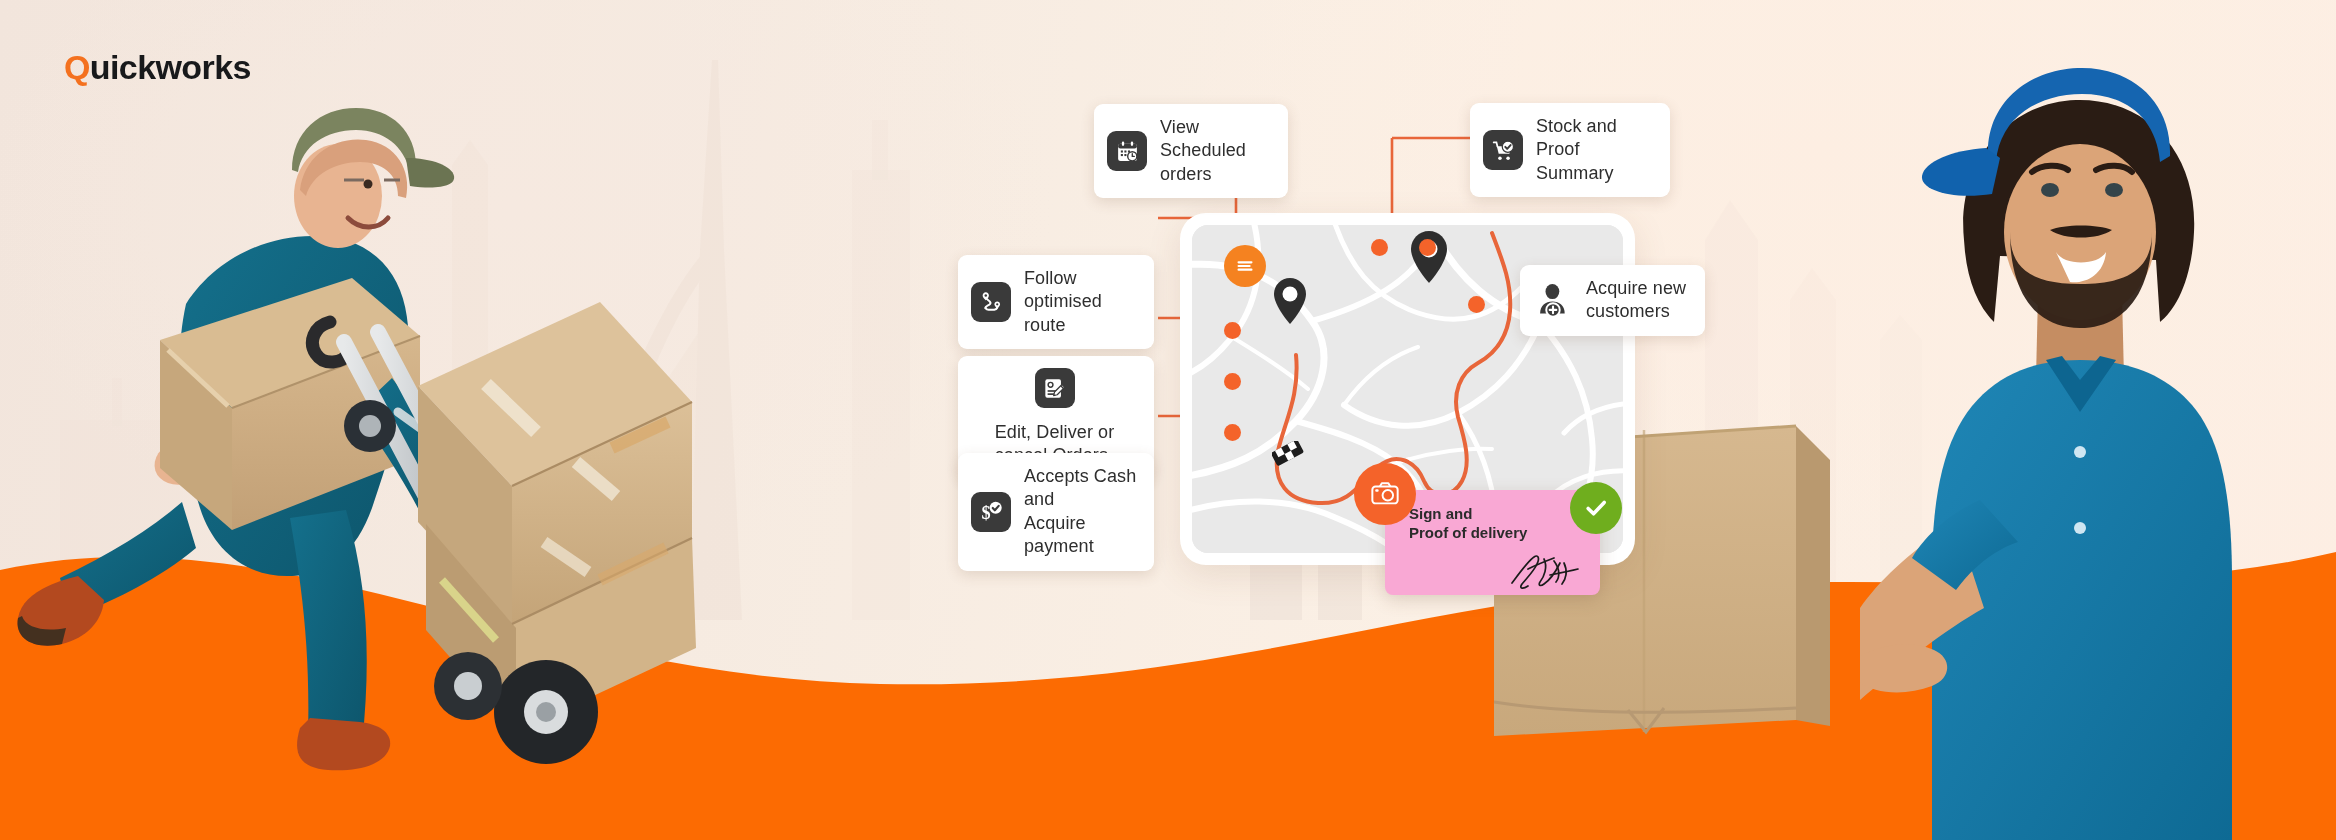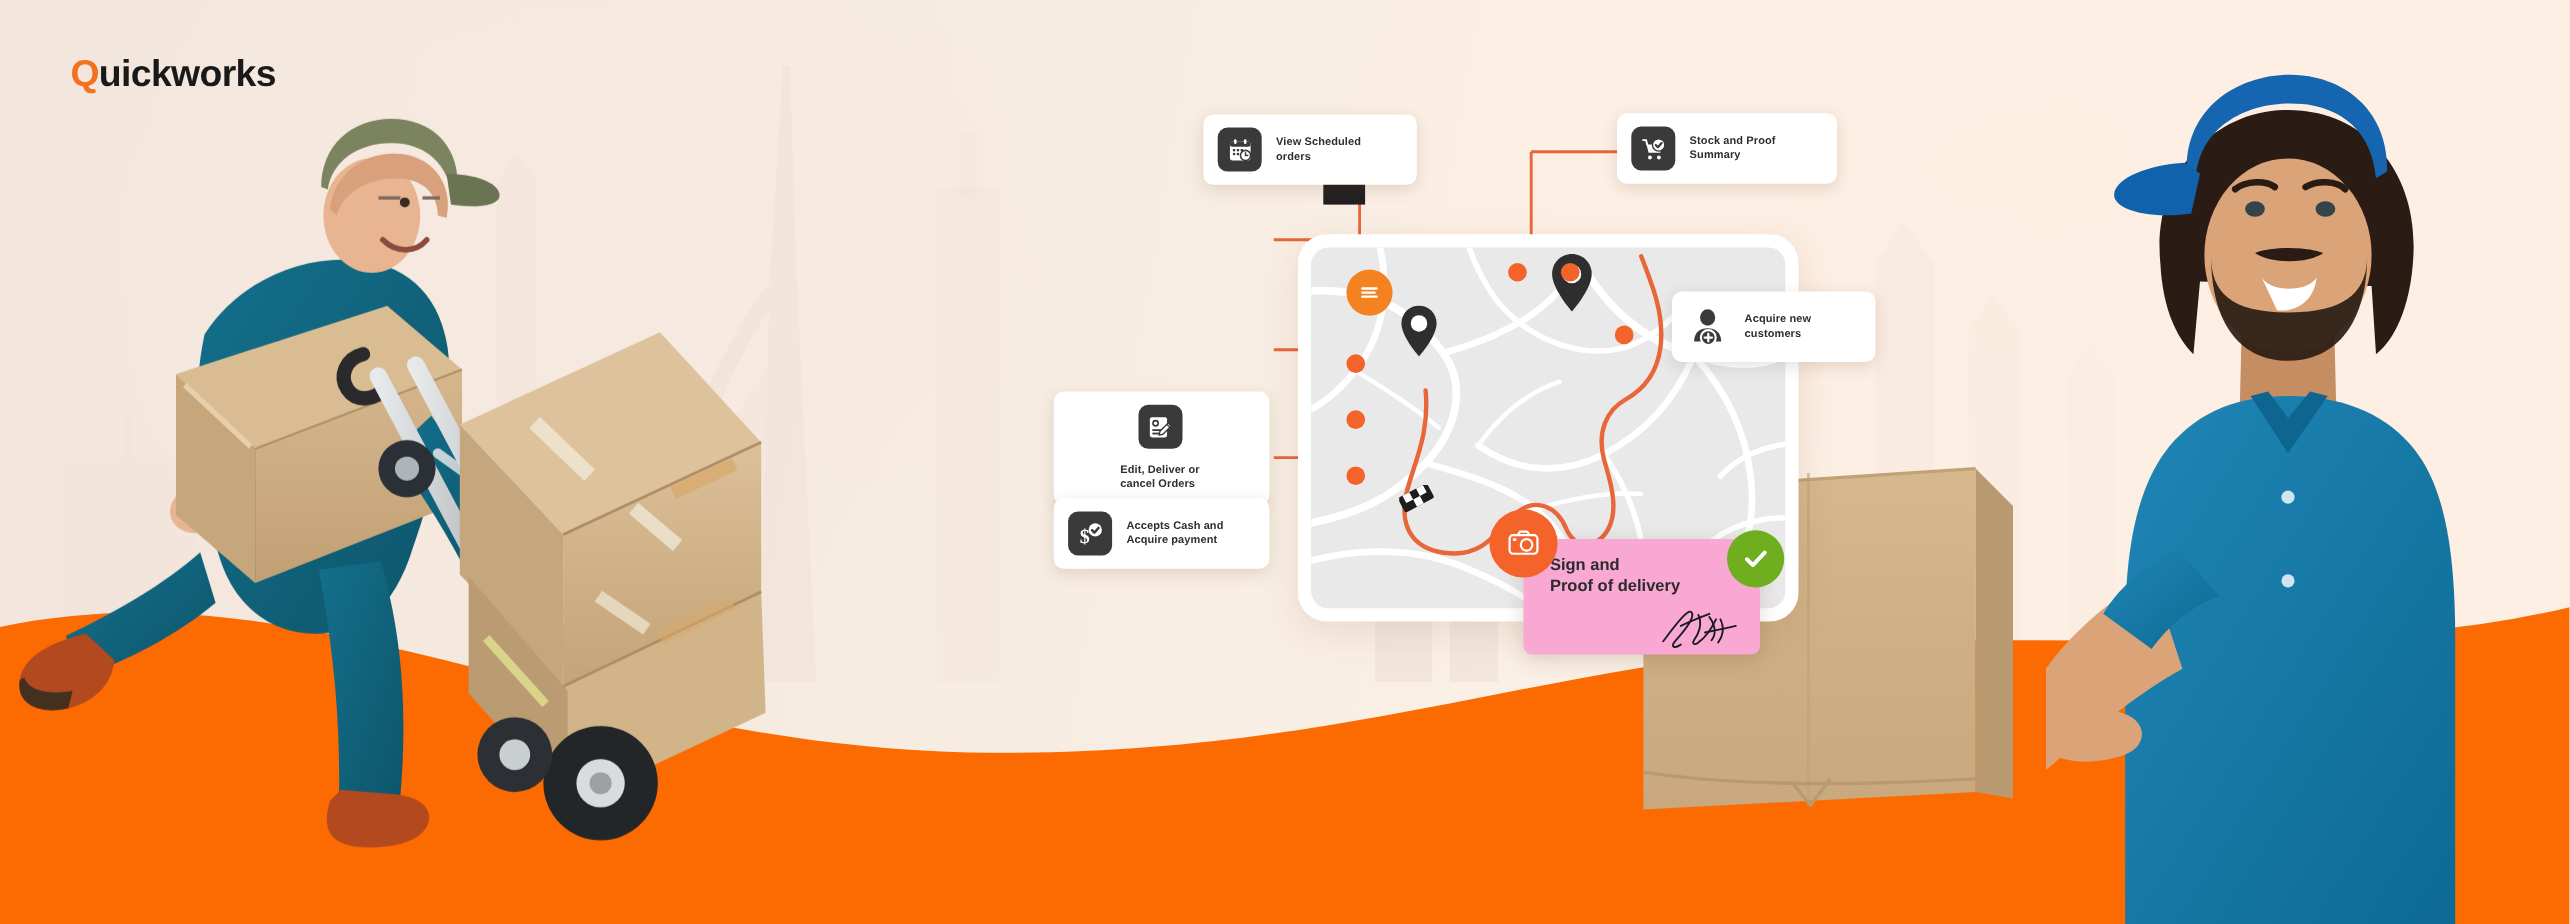--- a/index.html
+++ b/index.html
@@ -55,21 +55,21 @@
     box-shadow:0 4px 14px rgba(110,75,50,.16);
     display:flex; align-items:center;
     padding:12px 16px 12px 13px;
     gap:13px;
   }
   .card .ico{
     width:40px; height:40px; border-radius:9px; background:#3a3a3a;
     flex:0 0 40px; display:flex; align-items:center; justify-content:center;
   }
   .card .txt{
-    font-size:10px; line-height:1.3; color:#2e2e2e; font-weight:700;
+    font-size:18px; line-height:1.3; color:#2e2e2e; font-weight:400;
     white-space:pre-line; letter-spacing:.1px;
   }
 
   
   .conn{ position:absolute; z-index:22; }
   .dot{
     position:absolute; width:17px; height:17px; border-radius:50%;
     background:#f4632a; z-index:27;
   }
   .blackblock{
@@ -418,20 +418,34 @@
         <circle cx="8.6" cy="19.4" r="1.7" fill="#fff"></circle>
         <circle cx="16.4" cy="19.4" r="1.7" fill="#fff"></circle>
         <circle cx="16.2" cy="8.4" r="5.4" fill="#fff" stroke="#3a3a3a" stroke-width="1.2"></circle>
         <path d="M13.7 8.5 l1.8 1.9 l3.3 -3.6" stroke="#3a3a3a" stroke-width="1.9" fill="none" stroke-linecap="round" stroke-linejoin="round"></path>
       </svg>
     </span>
     <span class="txt">Stock and Proof
 Summary</span>
   </div>
 
+  <div class="card" style="left:958px; top:255px; width:196px;">
+    <span class="ico">
+      <svg viewBox="0 0 24 24" width="25" height="25">
+        <path d="M6.5 6.5 C6.5 9.6 10.5 9.8 11 12.2 C11.5 14.8 6 14.6 6 17.2" stroke="#fff" stroke-width="2" fill="none" stroke-linecap="round"></path>
+        <path d="M6.5 17.2 C6.5 19 9 19 12 19 C15.5 19 17.5 18.4 17.5 16.2" stroke="#fff" stroke-width="2" fill="none" stroke-linecap="round"></path>
+        <path d="M6.5 2.2 C8.2 2.2 9.5 3.5 9.5 5.2 C9.5 7.2 6.5 9.8 6.5 9.8 C6.5 9.8 3.5 7.2 3.5 5.2 C3.5 3.5 4.8 2.2 6.5 2.2 Z" fill="#fff"></path>
+        <circle cx="6.5" cy="5.2" r="1.2" fill="#3a3a3a"></circle>
+        <path d="M17.5 11 C19 11 20.2 12.2 20.2 13.7 C20.2 15.5 17.5 17.8 17.5 17.8 C17.5 17.8 14.8 15.5 14.8 13.7 C14.8 12.2 16 11 17.5 11 Z" fill="#fff"></path>
+        <circle cx="17.5" cy="13.7" r="1.1" fill="#3a3a3a"></circle>
+      </svg>
+    </span>
+    <span class="txt">Follow optimised
+route</span>
+  </div>
 
   <div class="card" style="left:958px; top:356px; width:196px;flex-direction:column;">
     <span class="ico">
       <svg viewBox="0 0 24 24" width="25" height="25">
         <rect x="3.2" y="3.2" width="15" height="17.6" rx="1.8" fill="#fff"></rect>
         <circle cx="8.2" cy="8.4" r="2.3" fill="none" stroke="#3a3a3a" stroke-width="1.4"></circle>
         <rect x="5.4" y="13.6" width="9.6" height="1.6" fill="#3a3a3a"></rect>
         <rect x="5.4" y="16.6" width="6.4" height="1.6" fill="#3a3a3a"></rect>
         <path d="M19.2 8.2 l2.6 2.6 l-7.2 7.2 l-3.4 .8 l.8 -3.4 Z" fill="#fff" stroke="#3a3a3a" stroke-width="1.2" stroke-linejoin="round"></path>
         <path d="M18 9.4 l2.6 2.6" stroke="#3a3a3a" stroke-width="1.2"></path>

